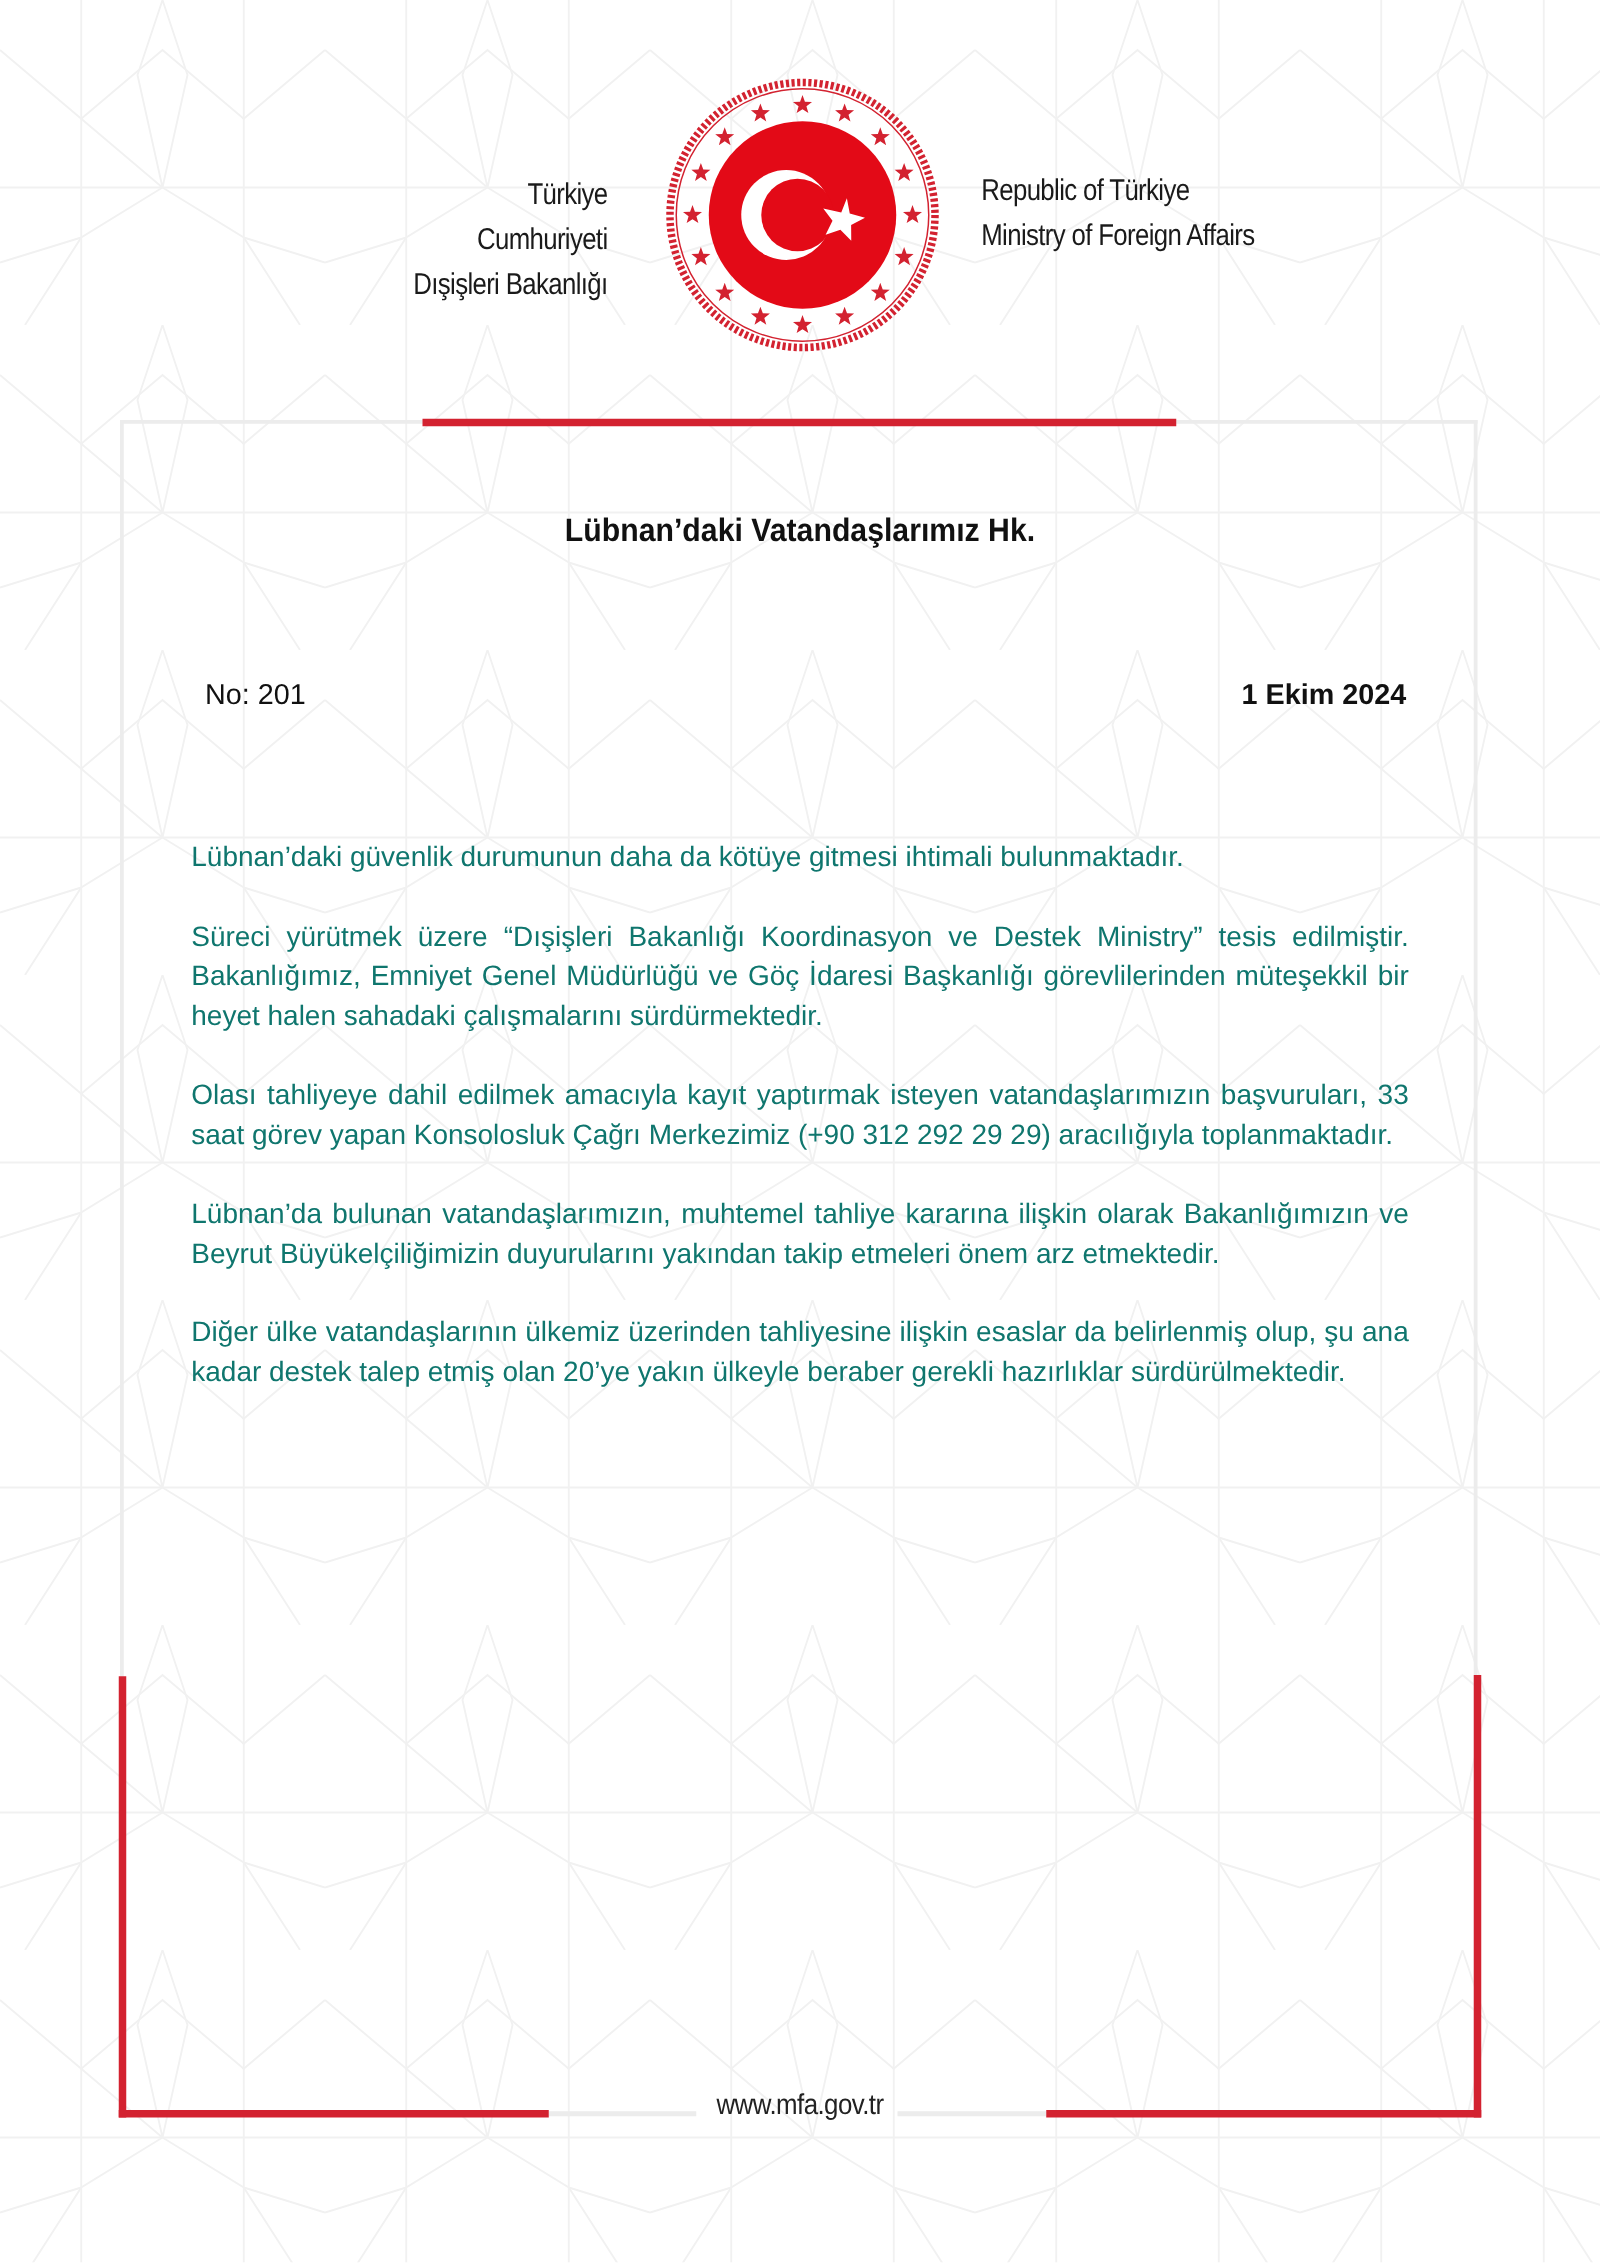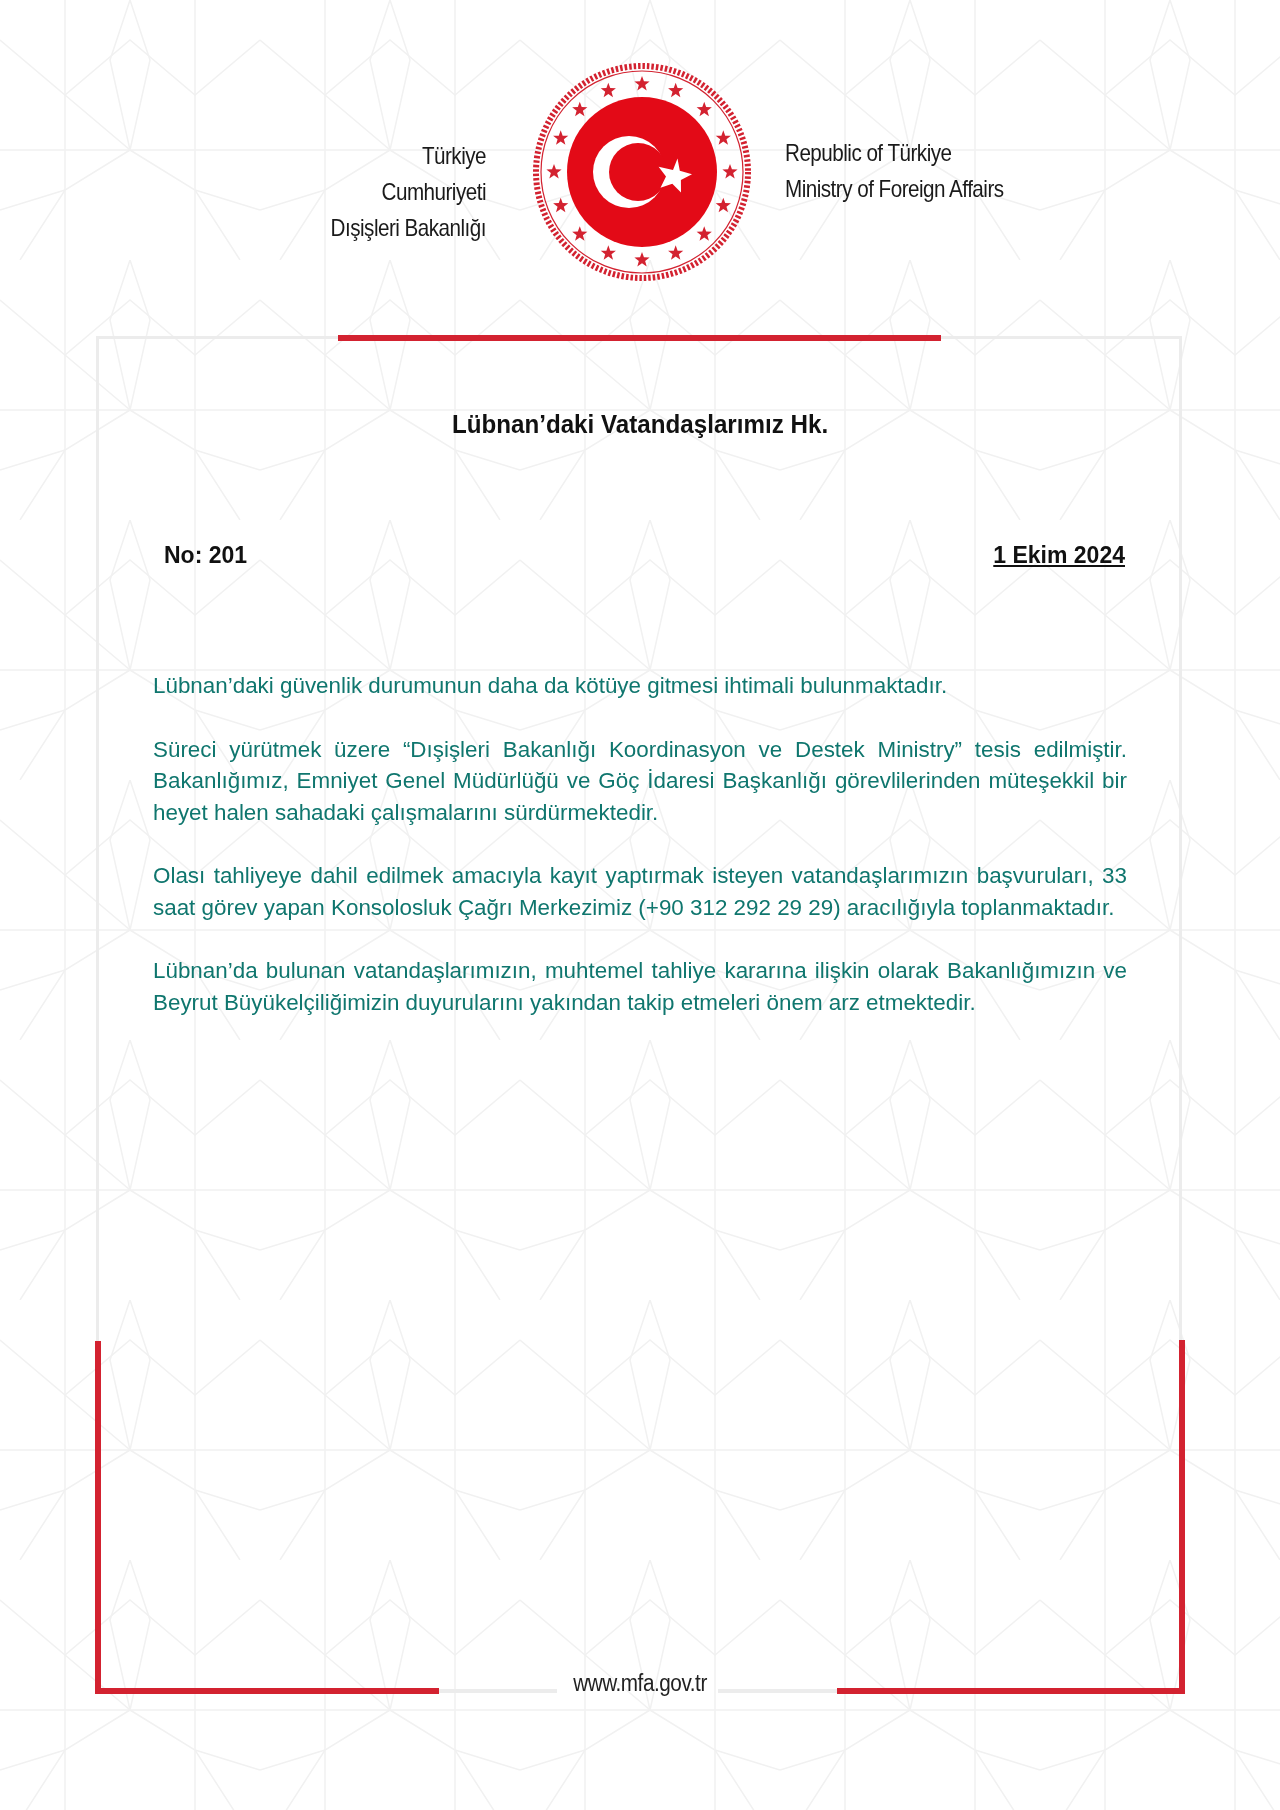--- a/index.html
+++ b/index.html
@@ -47,22 +47,22 @@
     font-size: 23px; color: #222; letter-spacing: -0.5px;
     transform: scaleX(0.9); transform-origin: center top;
   }
 
   
   .title {
     left: 155px; top: 409px; width: 970px; text-align: center;
     font-weight: bold; font-size: 26px; color: #111;
     transform: scaleX(0.93); transform-origin: center top;
   }
-  .doc-no { left: 164px; top: 542px; font-weight: bold; font-size: 23px; }
-  .doc-date { left: 900px; top: 542px; width: 225px; text-align: right; font-weight: bold; font-size: 23px; text-decoration: underline; }
+  .doc-no { left: 164px; top: 542px; font-weight: normal; font-size: 23px; }
+  .doc-date { left: 900px; top: 542px; width: 225px; text-align: right; font-weight: bold; font-size: 23px; }
 
   
   .body-text {
     left: 153px; top: 670px; width: 974px;
     font-size: 22.4px; line-height: 31.5px; color: #0f766e;
     text-align: justify;
   }
   .body-text p { margin: 0 0 32px 0; text-align-last: left; }
 </style>
 </head>
@@ -132,15 +132,16 @@
 
 <div class="layer title">Lübnan’daki Vatandaşlarımız Hk.</div>
 <div class="layer doc-no">No: 201</div>
 <div class="layer doc-date">1 Ekim 2024</div>
 
 <div class="layer body-text">
   <p>Lübnan’daki güvenlik durumunun daha da kötüye gitmesi ihtimali bulunmaktadır.</p>
   <p>Süreci yürütmek üzere “Dışişleri Bakanlığı Koordinasyon ve Destek Ministry” tesis edilmiştir. Bakanlığımız, Emniyet Genel Müdürlüğü ve Göç İdaresi Başkanlığı görevlilerinden müteşekkil bir heyet halen sahadaki çalışmalarını sürdürmektedir.</p>
   <p>Olası tahliyeye dahil edilmek amacıyla kayıt yaptırmak isteyen vatandaşlarımızın başvuruları, 33 saat görev yapan Konsolosluk Çağrı Merkezimiz (+90 312 292 29 29) aracılığıyla toplanmaktadır.</p>
   <p>Lübnan’da bulunan vatandaşlarımızın, muhtemel tahliye kararına ilişkin olarak Bakanlığımızın ve Beyrut Büyükelçiliğimizin duyurularını yakından takip etmeleri önem arz etmektedir.</p>
+  <p>Diğer ülke vatandaşlarının ülkemiz üzerinden tahliyesine ilişkin esaslar da belirlenmiş olup, şu ana kadar destek talep etmiş olan 20’ye yakın ülkeyle beraber gerekli hazırlıklar sürdürülmektedir.</p>
 </div>
 
 <div class="layer url">www.mfa.gov.tr</div>
 
 </body></html>

